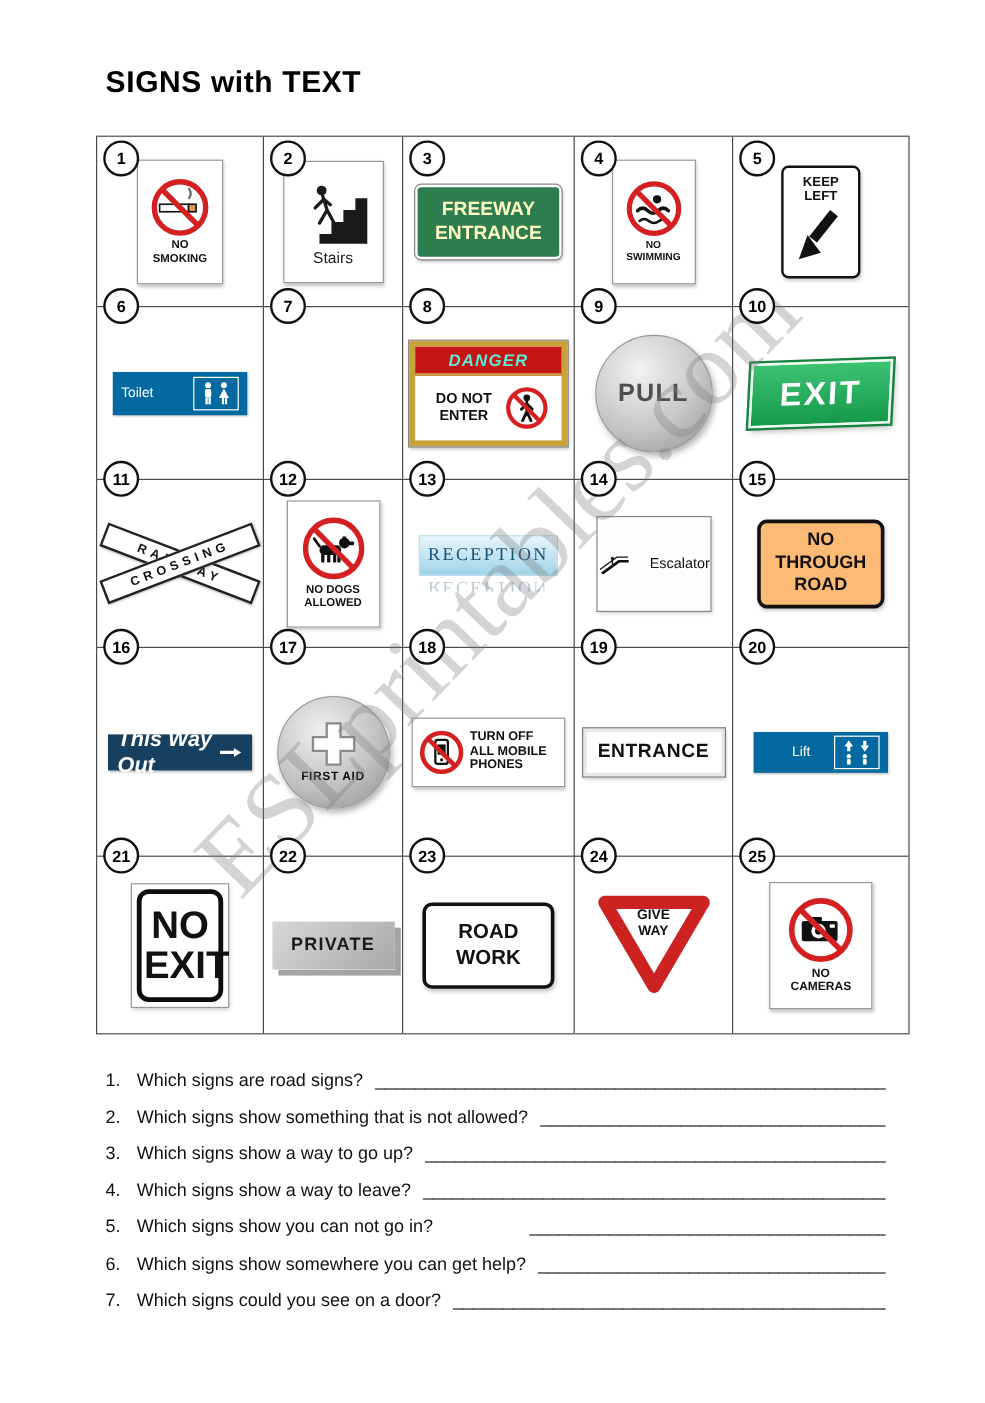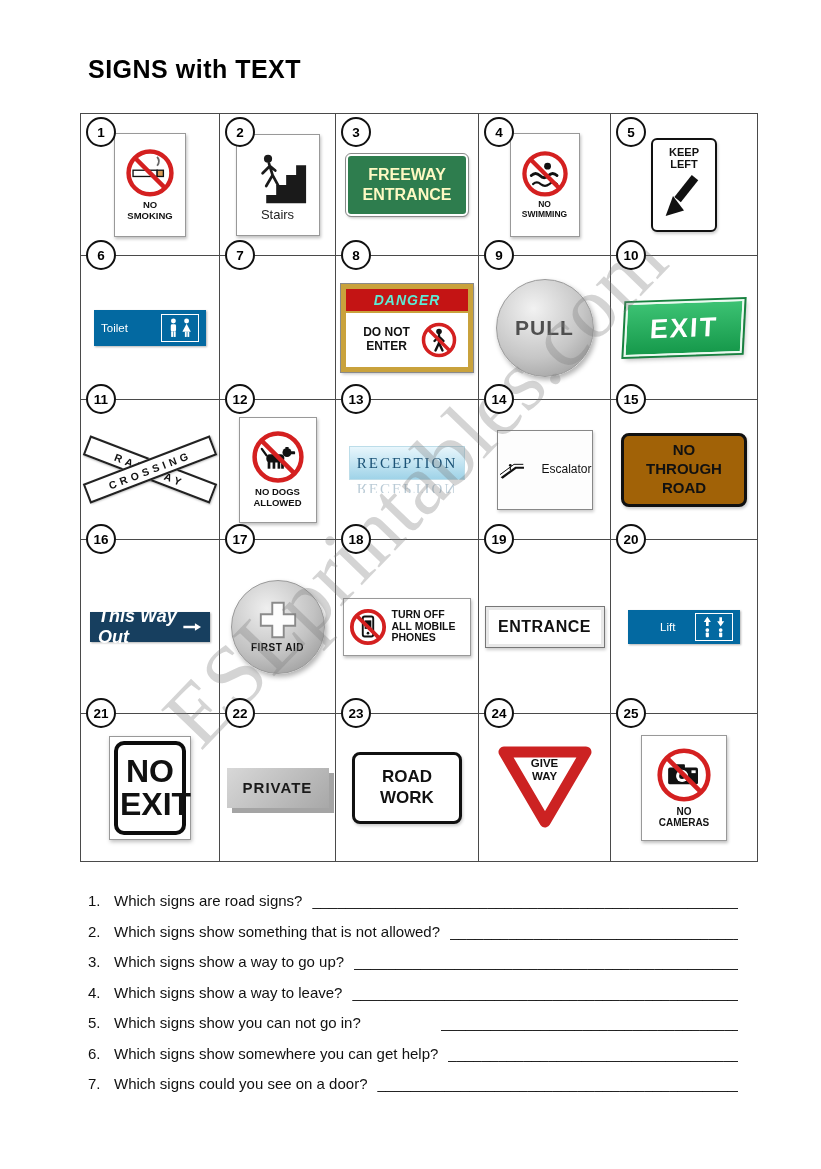--- a/index.html
+++ b/index.html
@@ -138,21 +138,21 @@
     display: flex; align-items: flex-end; justify-content: center;
     font-family: "Liberation Serif", serif; font-size: 15px; letter-spacing: 2px; color: #1a5276;
   }
   .s14 {
     width: 96px; height: 80px; background: #fdfdfd; border: 1px solid #888;
     display: flex; flex-direction: row; align-items: center; justify-content: center; gap: 16px;
     box-shadow: 1px 2px 3px rgba(0,0,0,.2);
   }
   .s14 .lbl { font-weight: normal; font-size: 12px; }
   .s15 {
-    width: 126px; height: 74px; background: #a16207; border: 3.5px solid #111; border-radius: 8px;
+    width: 106px; height: 74px; background: #fdba74; border: 3.5px solid #111; border-radius: 8px;
     display: flex; align-items: center; justify-content: center;
     box-shadow: 1px 2px 3px rgba(0,0,0,.2);
   }
   .s15 .lbl { font-size: 15px; line-height: 1.25; width: 80px; }
   .s16 {
     width: 120px; height: 30px; background: #173f5f;
     display: flex; align-items: center; justify-content: space-between; padding: 0 8px;
     box-shadow: 1px 1px 2px rgba(0,0,0,.3);
   }
   .s16 .txt { color: #ffffff; font-style: italic; font-weight: bold; font-size: 18px; }

